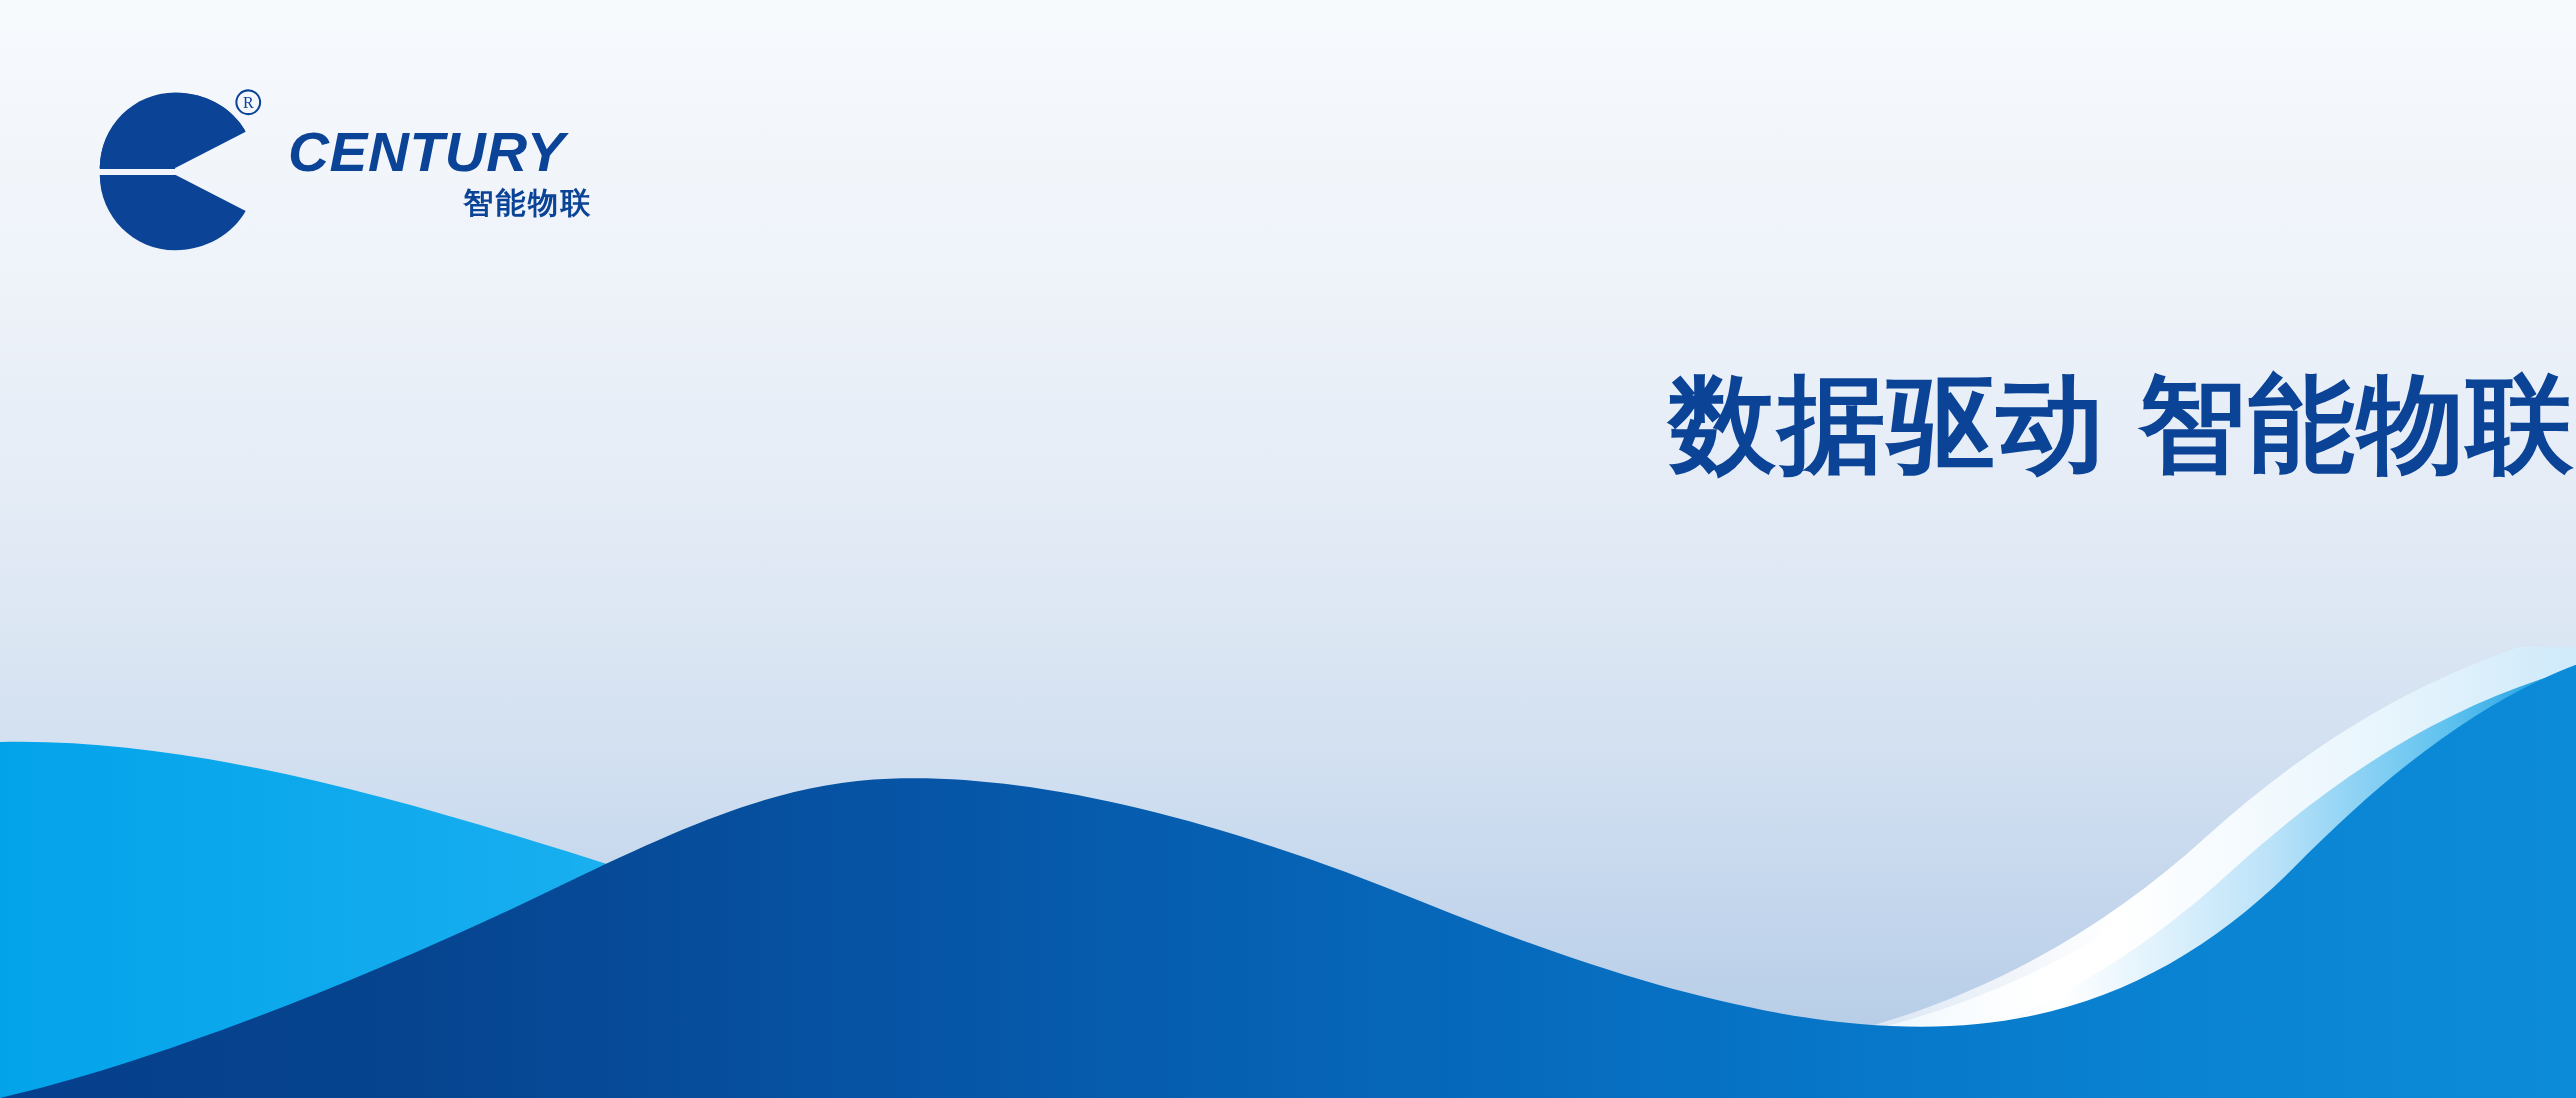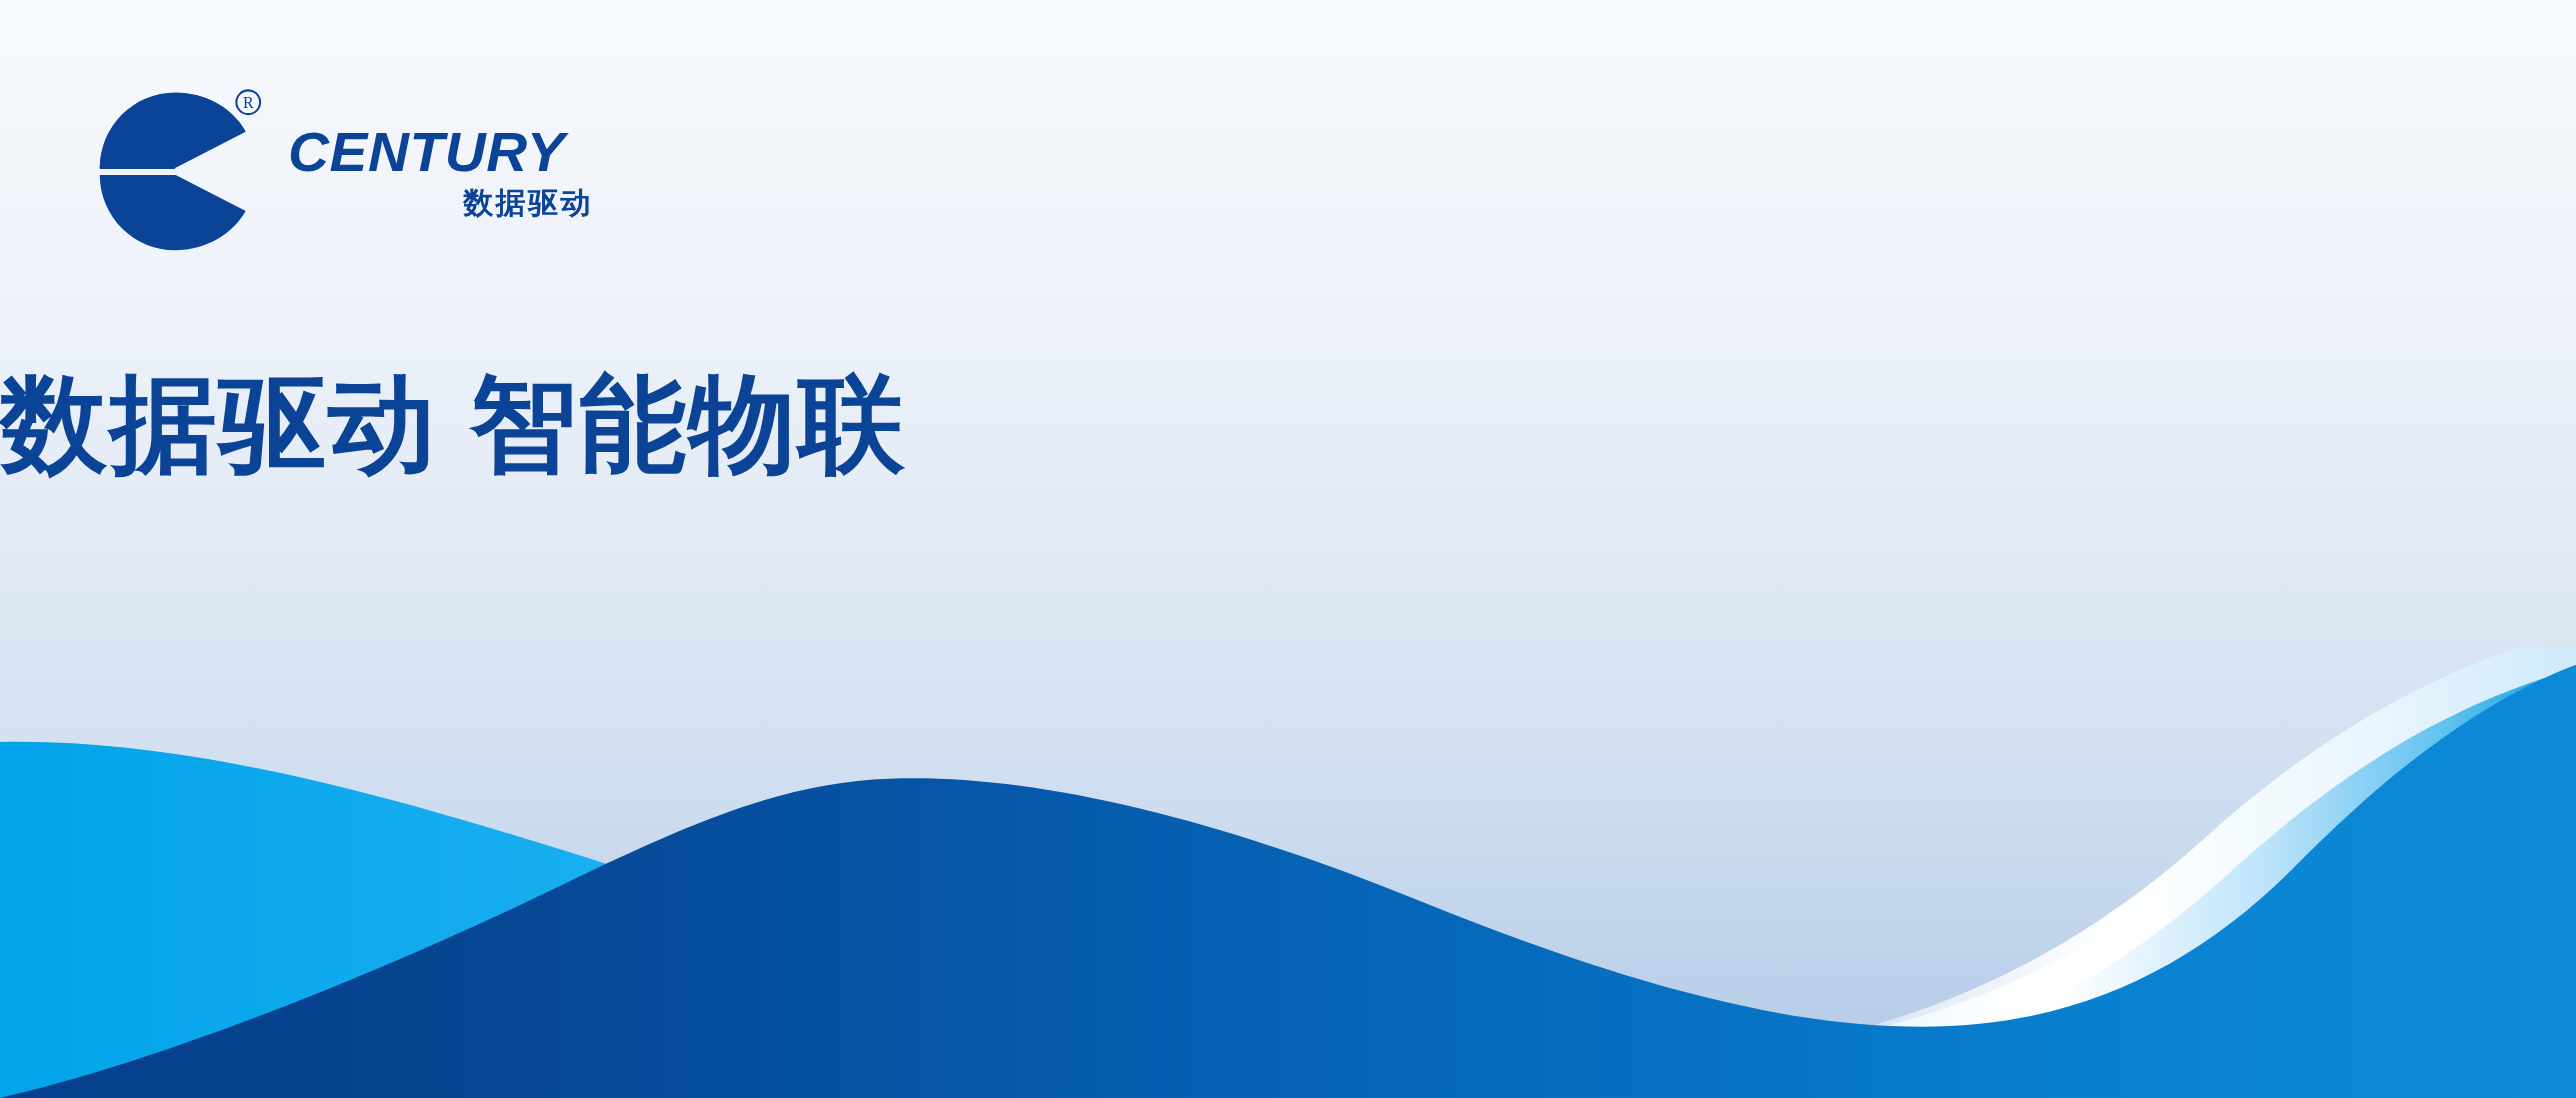--- a/index.html
+++ b/index.html
@@ -85,21 +85,21 @@
     color:#0b4397;
     white-space:nowrap;
   }
 
   
   #headline {
     position:absolute;
     left:0; top:368px;
     width:2576px;
     z-index:10;
-    text-align:left;
+    text-align:right;
   }
   #headline .line {
     font-family:"Liberation Sans", sans-serif;
     font-weight:bold;
     color:#0b4397;
     white-space:nowrap;
     letter-spacing:2.4px;
   }
   #headline-line-1 {
     font-size:107px;
@@ -208,21 +208,21 @@
                  L 8,155 Z" fill="#0b4397"></path>
       </svg>
       <svg id="reg-mark" viewBox="0 0 48 48" aria-hidden="true">
         <circle cx="24" cy="24" r="20" fill="none" stroke="#0b4397" stroke-width="3.4"></circle>
         <text x="24" y="33" text-anchor="middle" font-family="Liberation Serif, serif" font-size="27" fill="#0b4397">R</text>
       </svg>
     </div>
 
     <div id="logo-text-wrap">
       <div id="century-word">CENTURY</div>
-      <div id="century-cn">数据驱动</div>
+      <div id="century-cn">智能物联</div>
     </div>
 
   </div>
 
   <div id="headline">
     <div id="headline-line-1" class="line">数据驱动  智能物联</div>
   </div>
 
 </div>
 

